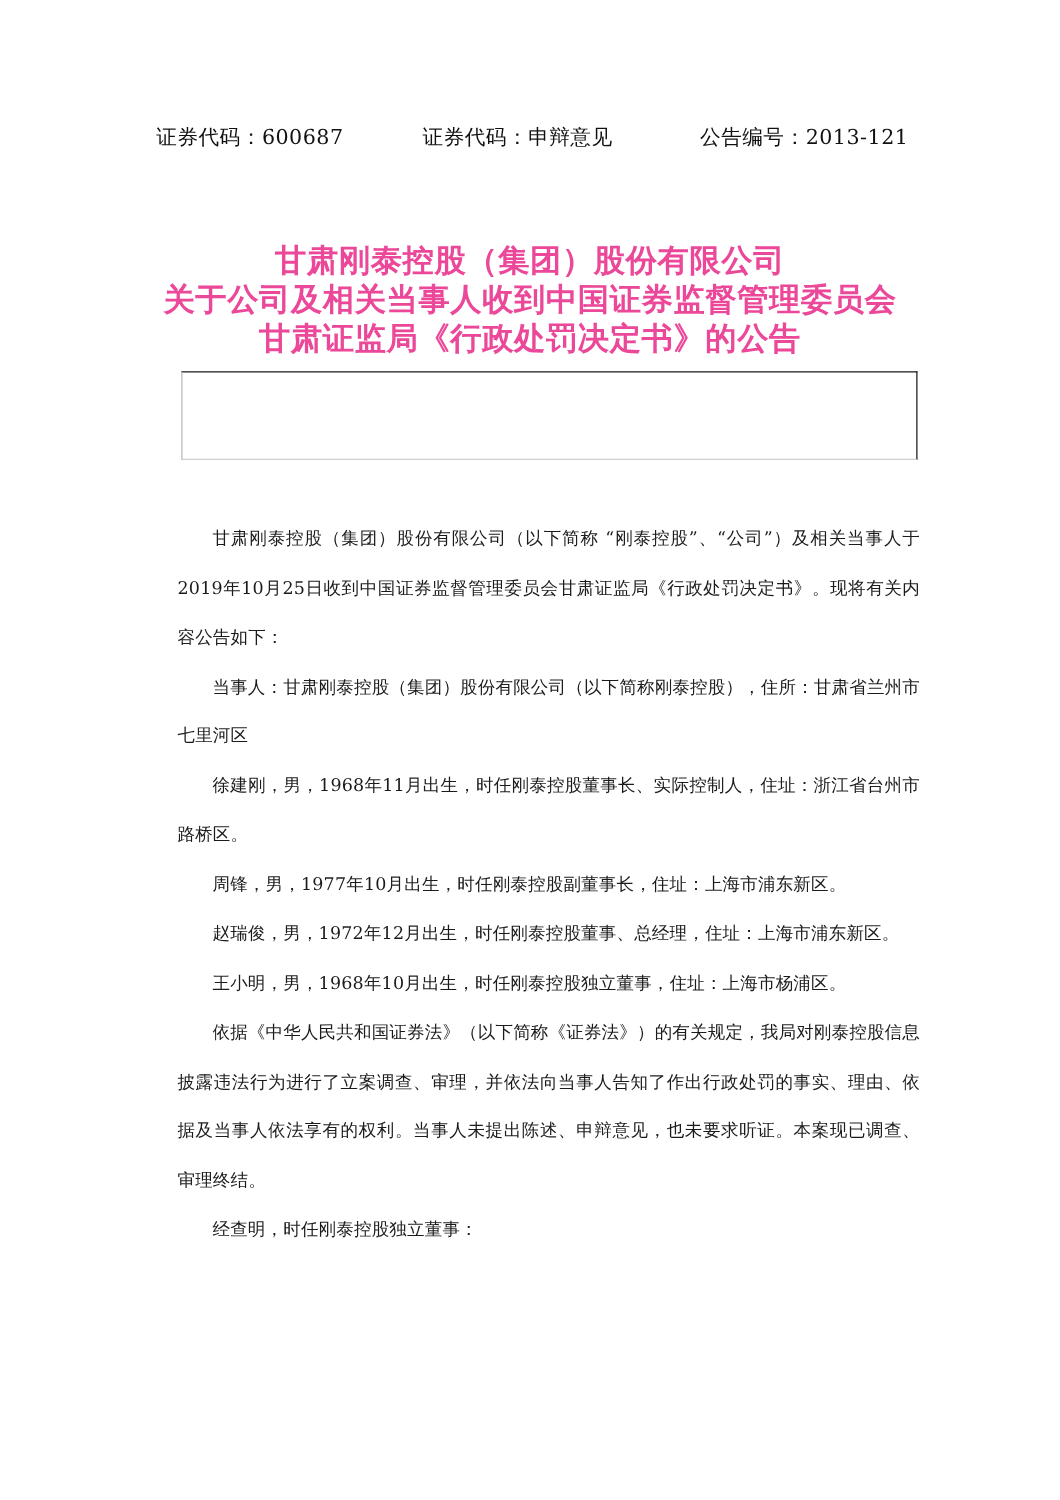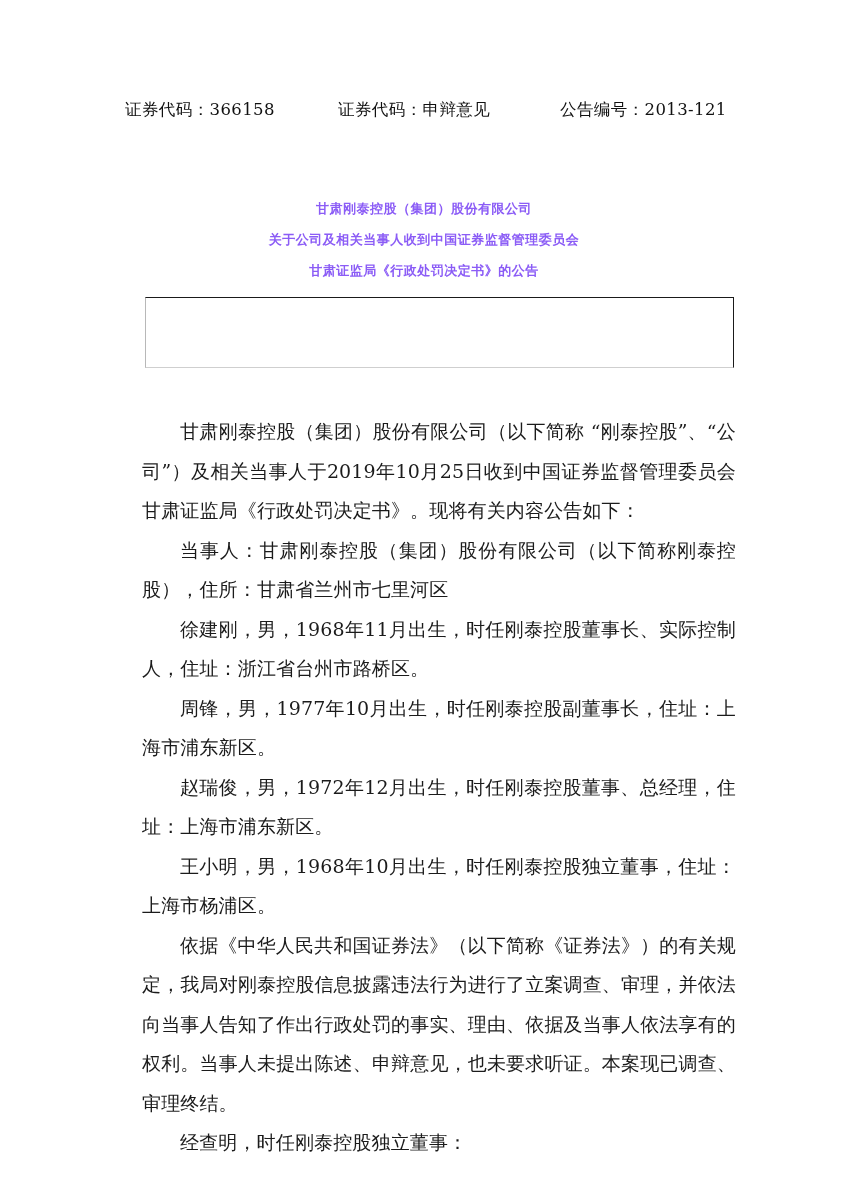--- a/index.html
+++ b/index.html
@@ -46,23 +46,23 @@
   .doc-header .lbl { }
   .doc-header .val { }
 
   
   .doc-title {
     position: absolute;
     top: 193px;
     left: 104px;
     width: 640px;
     text-align: center;
-    color: #8b5cf6;
+    color: #ec4899;
     font-weight: bold;
-    font-size: 13px;
+    font-size: 25px;
     line-height: 31px;
     letter-spacing: 0.5px;
     font-family: "DejaVu Serif", "Liberation Serif", serif;
   }
   .doc-title .tline { display: block; white-space: nowrap; }
 
   
   .notice-box {
     position: absolute;
     top: 297px;
@@ -75,40 +75,40 @@
     border-left: 1.2px solid #b8b8b8;
     border-bottom: 1.2px solid #cfcfcf;
   }
 
   
   .doc-body {
     position: absolute;
     top: 412px;
     left: 142px;
     width: 594px;
-    font-size: 19px;
+    font-size: 14px;
     line-height: 39.5px;
     color: #1b1b1b;
     text-align: justify;
     text-justify: inter-ideograph;
     letter-spacing: 0.15px;
   }
   .doc-body p {
     margin: 0 0 0 0;
     text-indent: 2em;
     text-align: justify;
   }
 </style>
 </head>
 <body>
 
 <div class="page">
 
   <div class="doc-header">
-    <span class="seg seg-code"><span class="lbl">证券代码：</span><span class="val">366158</span></span>
+    <span class="seg seg-code"><span class="lbl">证券代码：</span><span class="val">600687</span></span>
     <span class="seg seg-name"><span class="lbl">证券代码：</span><span class="val">申辩意见</span></span>
     <span class="seg seg-num"><span class="lbl">公告编号：</span><span class="val">2013-121</span></span>
   </div>
 
   <div class="doc-title">
     <span class="tline">甘肃刚泰控股（集团）股份有限公司</span>
     <span class="tline">关于公司及相关当事人收到中国证券监督管理委员会</span>
     <span class="tline">甘肃证监局《行政处罚决定书》的公告</span>
   </div>
 

